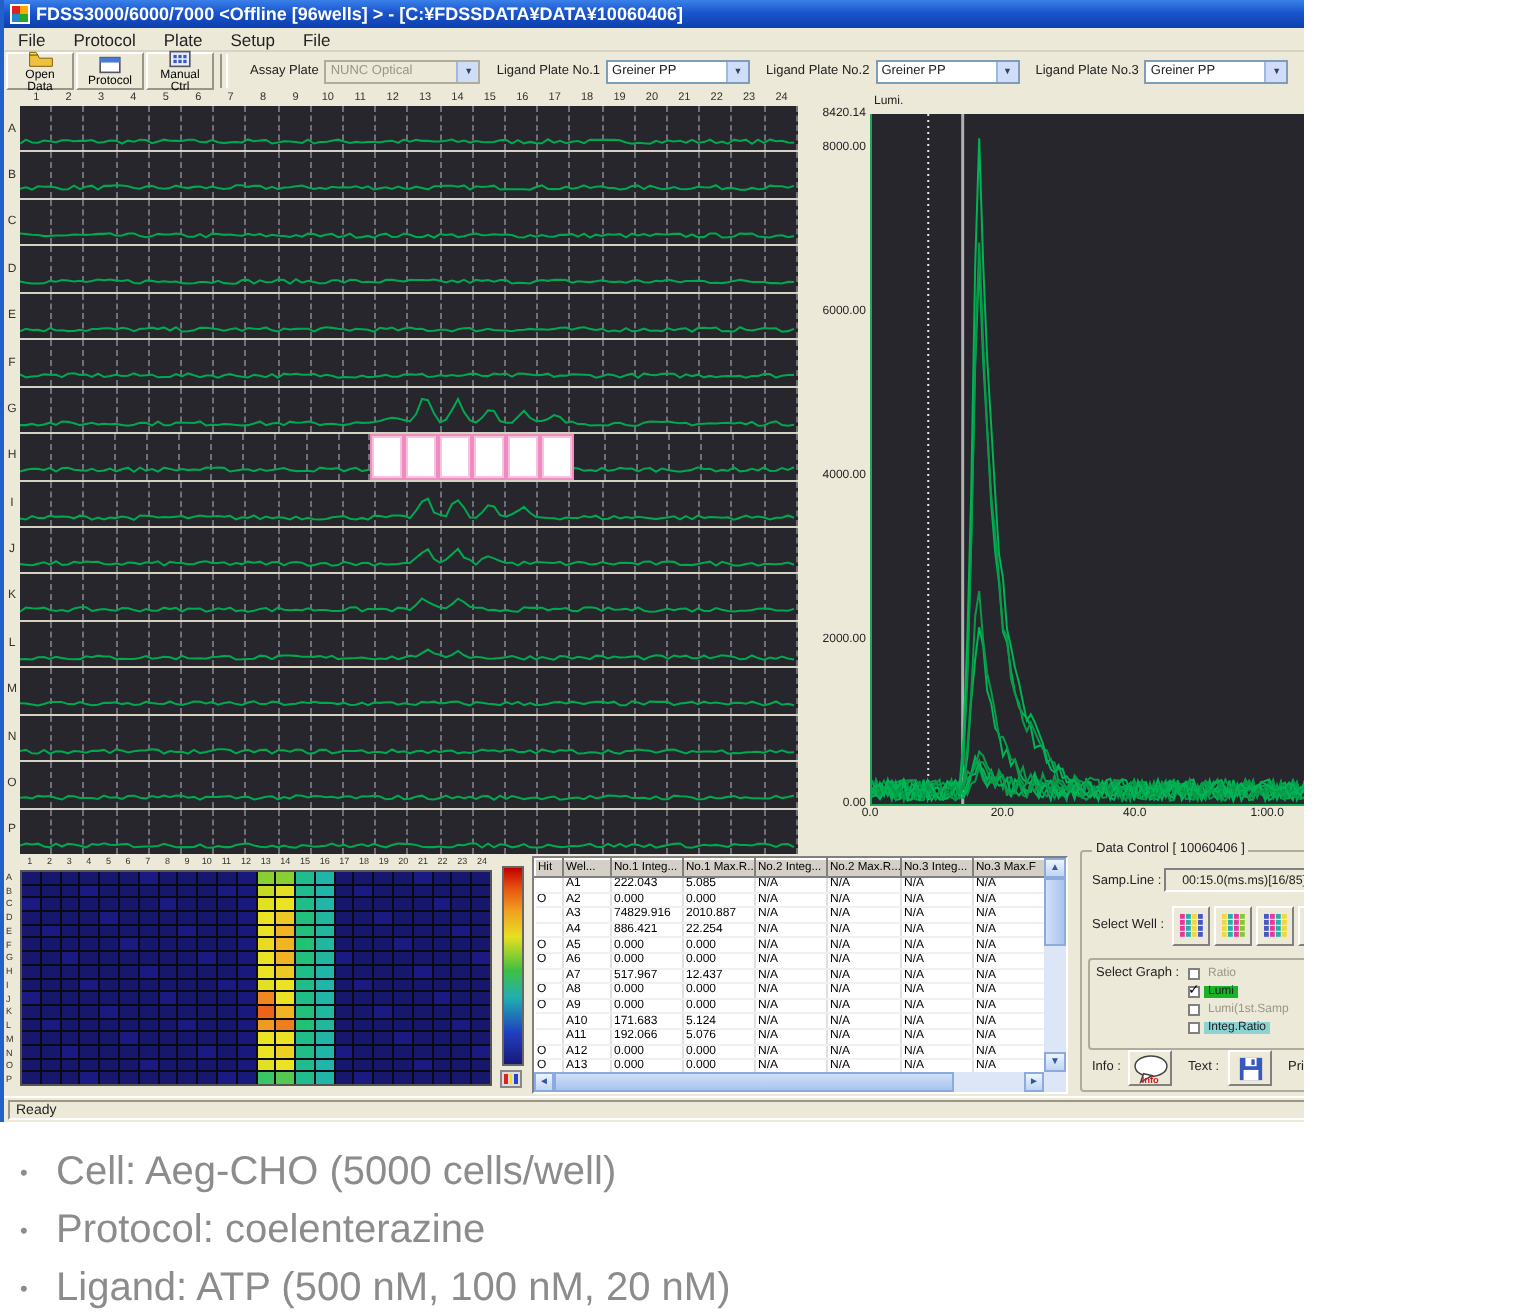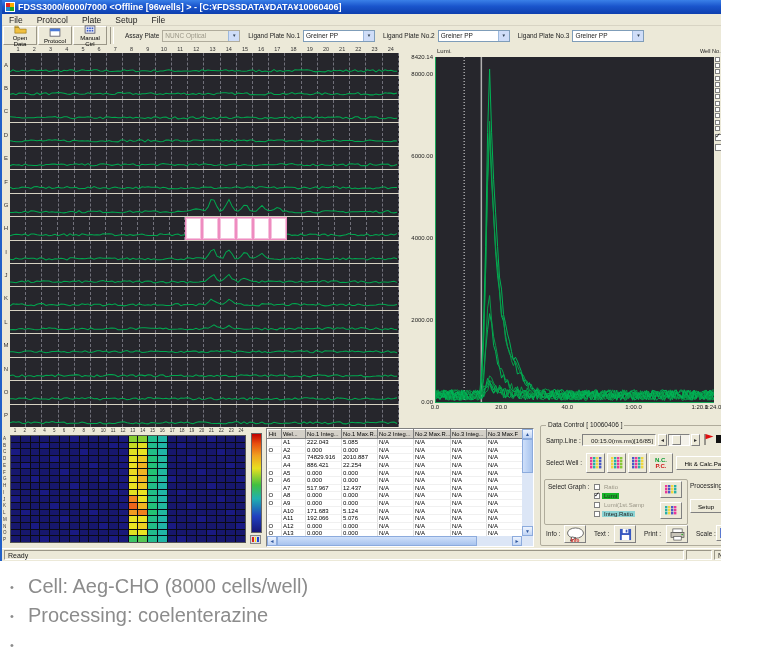--- a/index.html
+++ b/index.html
@@ -1,16 +1,16 @@
 <!DOCTYPE html>
 <html><head>
 <meta charset="utf-8">
 <style>
   html,body{margin:0;padding:0;background:#fff;}
-  .screen{position:relative;width:721px;height:657px;background:#fff;font-family:"Liberation Sans",sans-serif;overflow:hidden;-webkit-font-smoothing:none;}
+  .screen{position:relative;width:652px;height:657px;background:#fff;font-family:"Liberation Sans",sans-serif;overflow:hidden;-webkit-font-smoothing:none;}
   .app{position:absolute;left:0;top:0;width:768px;height:561px;background:#ece9d8;border-left:2px solid #2160c8;border-right:2px solid #2160c8;box-sizing:border-box;}
   
   .titlebar{position:absolute;left:0;top:0;right:0;height:14px;background:linear-gradient(180deg,#3a80e8 0%,#1a55cc 45%,#0d3fae 100%);color:#fff;font-size:9px;font-weight:bold;display:flex;align-items:center;padding-left:3px;gap:3px;white-space:nowrap;overflow:hidden;}
   .menubar{position:absolute;left:0;top:14px;right:0;height:11px;background:#ece9d8;border-bottom:1px solid #d8d4c4;display:flex;align-items:center;font-size:8.5px;color:#222;}
   .menubar span{padding:0 7px;}
   
   .toolbar{position:absolute;left:0;top:25px;right:0;height:21px;display:flex;align-items:center;font-size:6.5px;color:#222;}
   .tb-btn{width:34px;height:19px;display:flex;flex-direction:column;align-items:center;justify-content:center;gap:1px;background:#ece9d8;border:1px solid;border-color:#fff #9a9687 #9a9687 #fff;margin-left:1px;font-size:6px;}
   .tsep{width:2px;height:17px;border-left:1px solid #9a9687;border-right:1px solid #fff;margin:0 3px;}
   .lbl{font-size:6.5px;color:#222;margin:0 3px 0 8px;white-space:nowrap;}
@@ -1719,23 +1719,24 @@
       <div class="status-cell status-left">Ready</div>
       <div class="status-cell" style="width:26px;"></div>
       <div class="status-cell" style="width:30px;">NUM</div>
       <div class="status-cell" style="width:18px;"></div>
     </div>
   </div>
 
   <div class="caption" id="caption">
       <div class="cap-line">
         <span class="cap-bullet">•</span>
-        <span>Cell: Aeg-CHO (8000 cells/well)</span>
+        <span>Cell: Aeg-CHO (5000 cells/well)</span>
       </div>
       <div class="cap-line">
         <span class="cap-bullet">•</span>
-        <span>Processing: coelenterazine</span>
+        <span>Protocol: coelenterazine</span>
       </div>
       <div class="cap-line">
         <span class="cap-bullet">•</span>
+        <span>Ligand: ATP (500 nM, 100 nM, 20 nM)</span>
       </div>
     </div>
 </div>
 
 </body></html>

